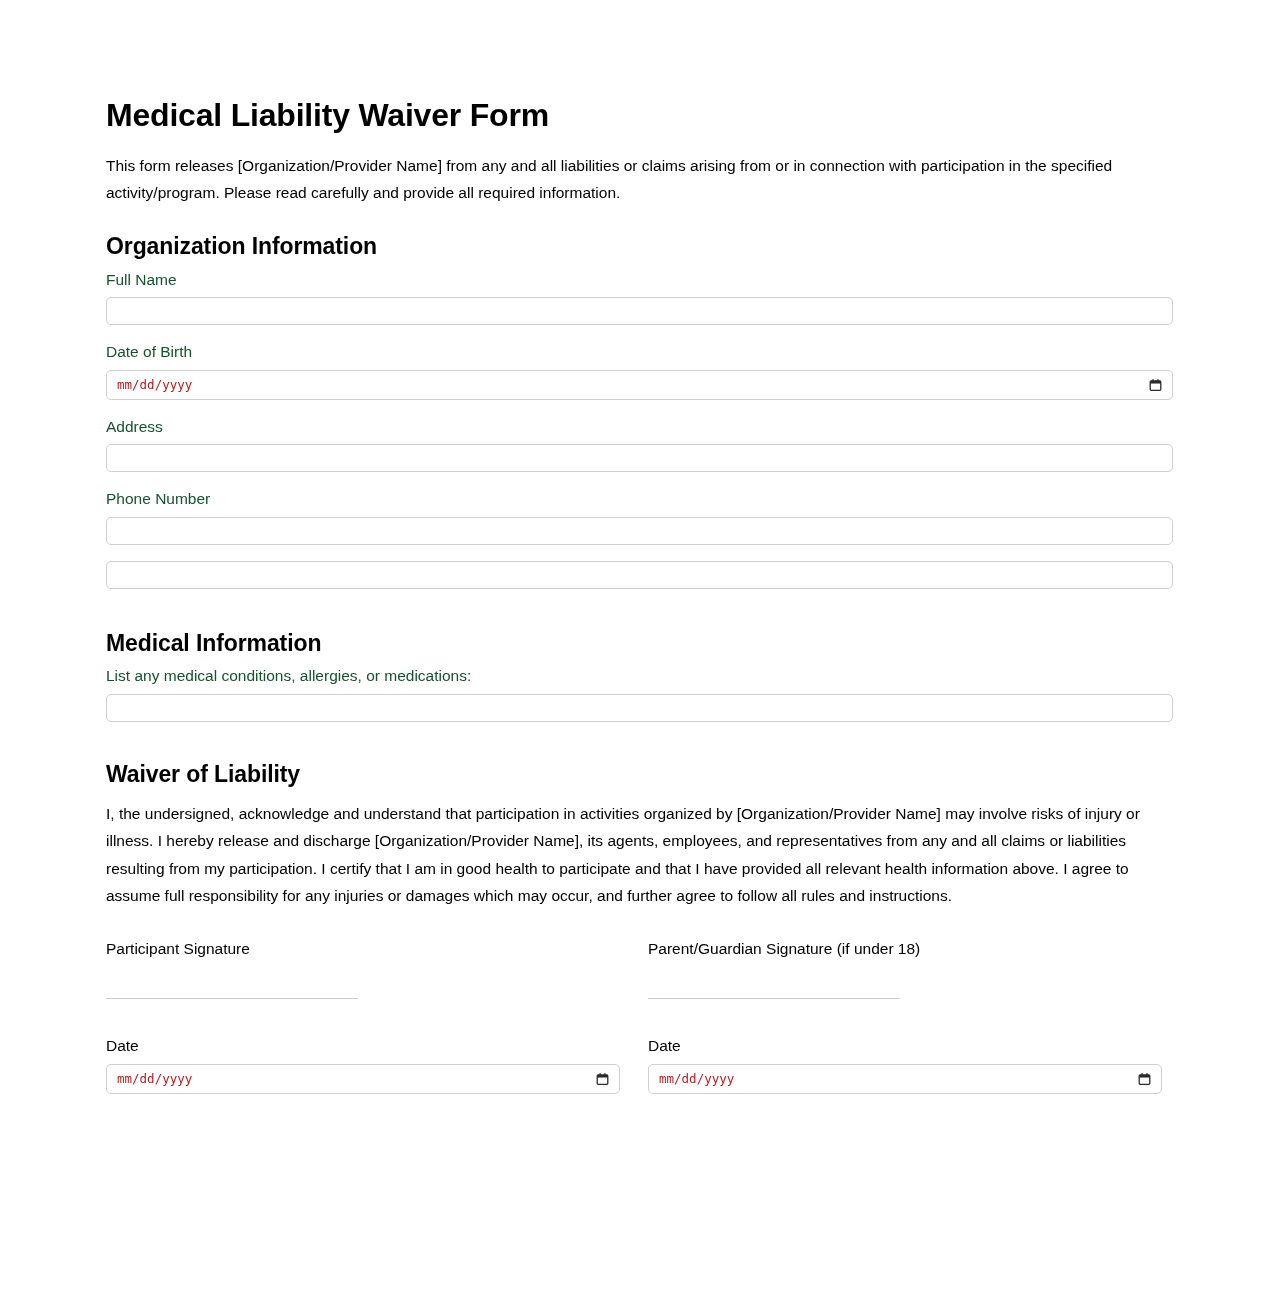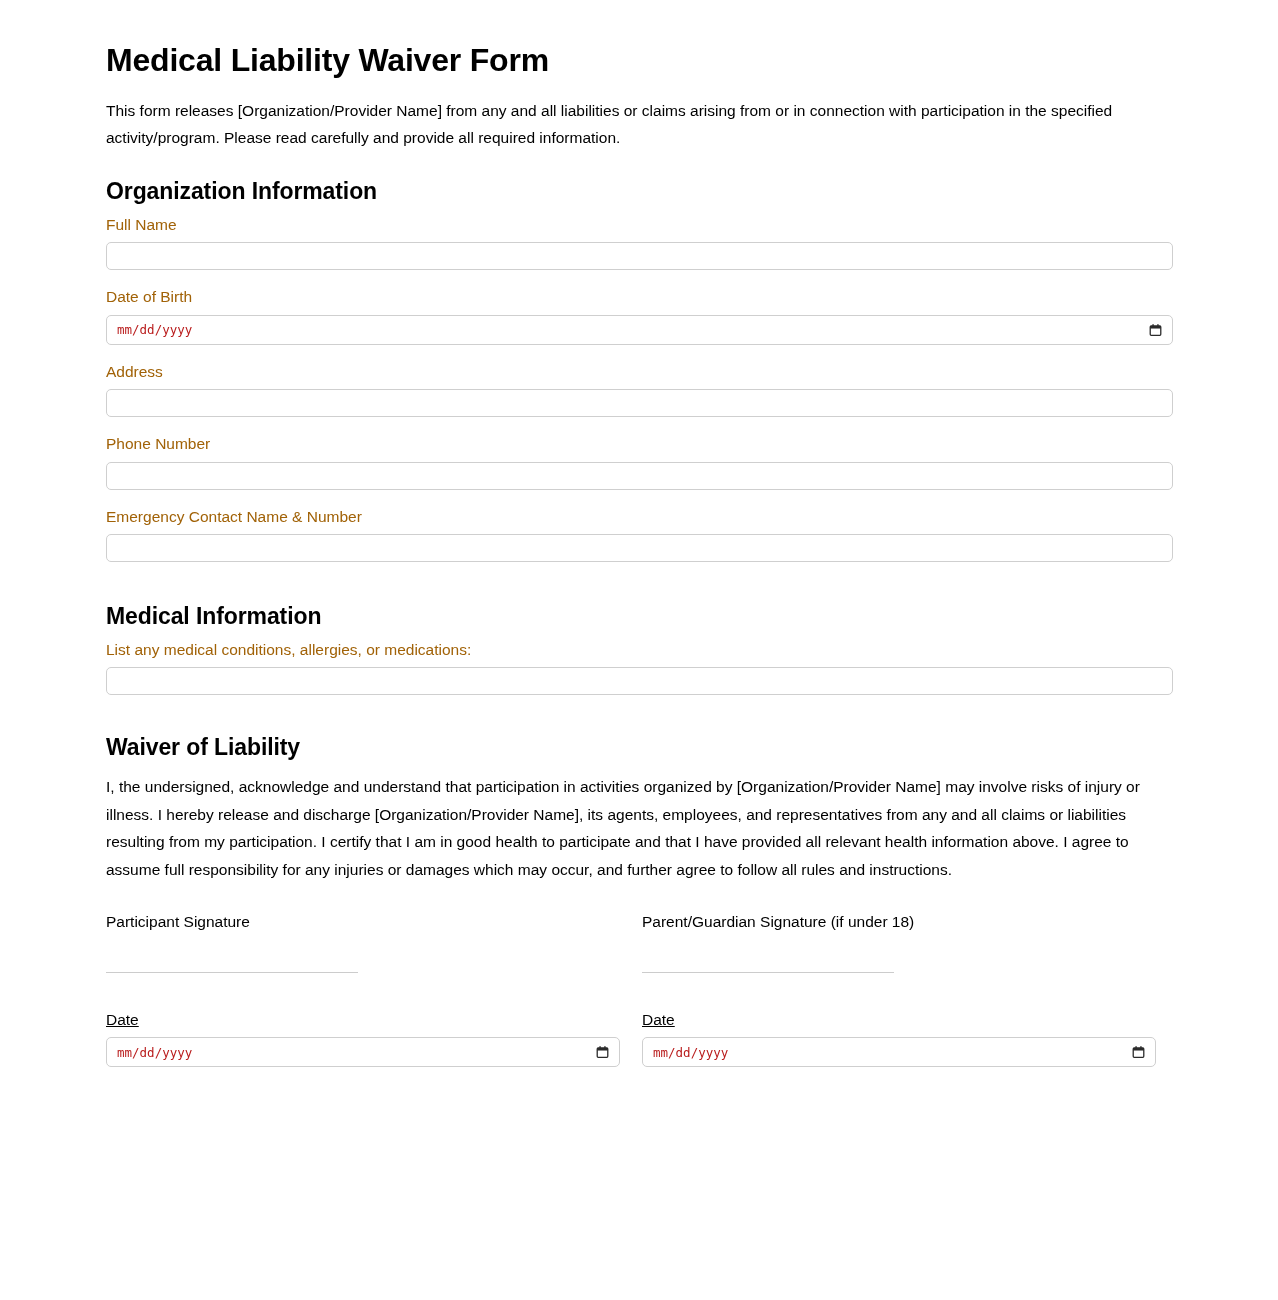--- a/index.html
+++ b/index.html
@@ -11,21 +11,21 @@
     width: 1278px;
     height: 1300px;
     font-family: "Liberation Sans", sans-serif;
     color: #000000;
     -webkit-font-smoothing: antialiased;
   }
   .page {
     box-sizing: border-box;
     width: 1278px;
     min-height: 1300px;
-    padding: 42px 106px 0 106px;
+    padding: 97px 106px 0 106px;
     background: #ffffff;
   }
   .form-title {
     font-size: 32px;
     font-weight: bold;
     line-height: 1.15;
     margin: 0 0 18px 0;
     letter-spacing: -0.2px;
   }
   .intro {
@@ -45,21 +45,21 @@
   .section-heading.waiver  { margin-top: 38px; }
 
   .field {
     margin-bottom: 16px;
   }
   .field-label {
     display: block;
     font-size: 15.5px;
     line-height: 1.45;
     margin-bottom: 6px;
-    color: #a16207;
+    color: #14532d;
   }
   .text-input {
     box-sizing: border-box;
     display: block;
     width: 1067px;
     height: 28px;
     border: 1px solid #cfcfcf;
     border-radius: 5px;
     background: #ffffff;
     font-family: "Liberation Sans", sans-serif;
@@ -97,21 +97,21 @@
     display: block;
   }
   .waiver-text {
     font-size: 15.5px;
     line-height: 1.78;
     margin: 11px 0 28px 0;
     max-width: 1065px;
   }
   .sig-row {
     display: flex;
-    gap: 22px;
+    gap: 28px;
   }
   .sig-col {
     width: 514px;
   }
   .sig-label {
     font-size: 15.5px;
     line-height: 1.45;
     margin-bottom: 38px;
     display: block;
   }
@@ -120,21 +120,20 @@
     height: 1px;
     background: #cccccc;
     border: 0;
     margin: 0 0 36px 0;
   }
   .sig-date-label {
     display: block;
     font-size: 15.5px;
     line-height: 1.45;
     margin-bottom: 6px;
-    text-decoration: underline;
   }
   .sig-date-input {
     box-sizing: border-box;
     position: relative;
     display: flex;
     align-items: center;
     width: 514px;
     height: 30px;
     border: 1px solid #cfcfcf;
     border-radius: 5px;
@@ -175,21 +174,20 @@
     <label class="field-label">Address</label>
     <input class="text-input" type="text" placeholder="" style="">
   </div>
 
   <div class="field">
     <label class="field-label">Phone Number</label>
     <input class="text-input" type="text" placeholder="" style="">
   </div>
 
   <div class="field">
-    <label class="field-label">Emergency Contact Name &amp; Number</label>
     <input class="text-input" type="text" placeholder="" style="">
   </div>
 
   <h2 class="section-heading medical">Medical Information</h2>
 
   <div class="field">
     <label class="field-label">List any medical conditions, allergies, or medications:</label>
     <input class="text-input" type="text" placeholder="" style="">
   </div>
 

